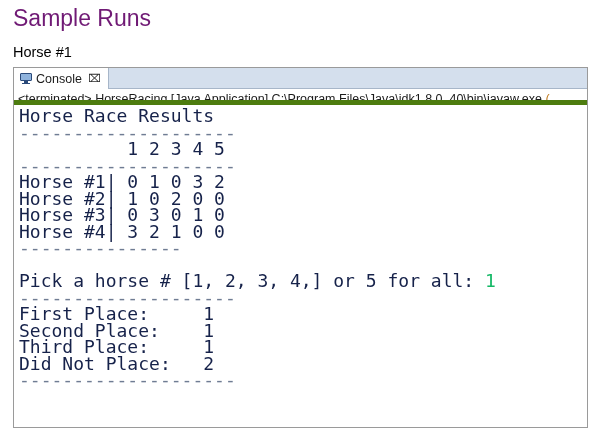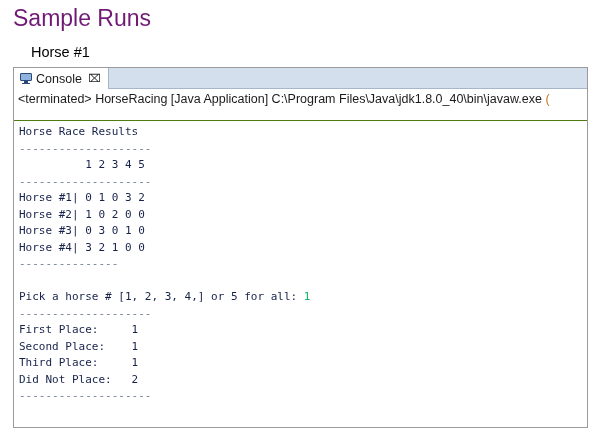--- a/index.html
+++ b/index.html
@@ -23,21 +23,21 @@
     top: 4px;
     font-size: 23px;
     line-height: 28px;
     font-weight: 400;
     color: #701a75;
     letter-spacing: 0px;
     white-space: pre;
   }
   .sub-title {
     position: absolute;
-    left: 31px;
+    left: 13px;
     top: 43px;
     font-size: 14.5px;
     line-height: 18px;
     font-weight: 400;
     color: #000;
     white-space: pre;
   }
 
   
   .console-panel {
@@ -113,23 +113,23 @@
     margin-left: 2px;
     font-family: "DejaVu Sans", sans-serif;
   }
   .tab-rest {
     flex: 1 1 auto;
     background: #d4dfed;
   }
 
   
   .launch-line {
-    height: 32px;
+    height: 16px;
     box-sizing: border-box;
-    border-bottom: 1px solid #4d7c0f;
+    border-bottom: 5px solid #4d7c0f;
     background: #ffffff;
     position: relative;
     overflow: hidden;
     white-space: nowrap;
   }
   .launch-text {
     position: absolute;
     left: 4px;
     top: 2px;
     font-size: 12.5px;
@@ -138,21 +138,21 @@
     white-space: pre;
   }
   .launch-extra {
     color: #c07a1e;
   }
 
   
   .console-body {
     padding: 3px 0 0 5px;
     font-family: "DejaVu Sans Mono", "Liberation Mono", monospace;
-    font-size: 11px;
+    font-size: 18px;
     line-height: 16.5px;
     color: #16224a;
     white-space: pre;
   }
   .console-body .line {
     white-space: pre;
     min-height: 16.5px;
   }
   .dash {
     color: #6f7c93;

